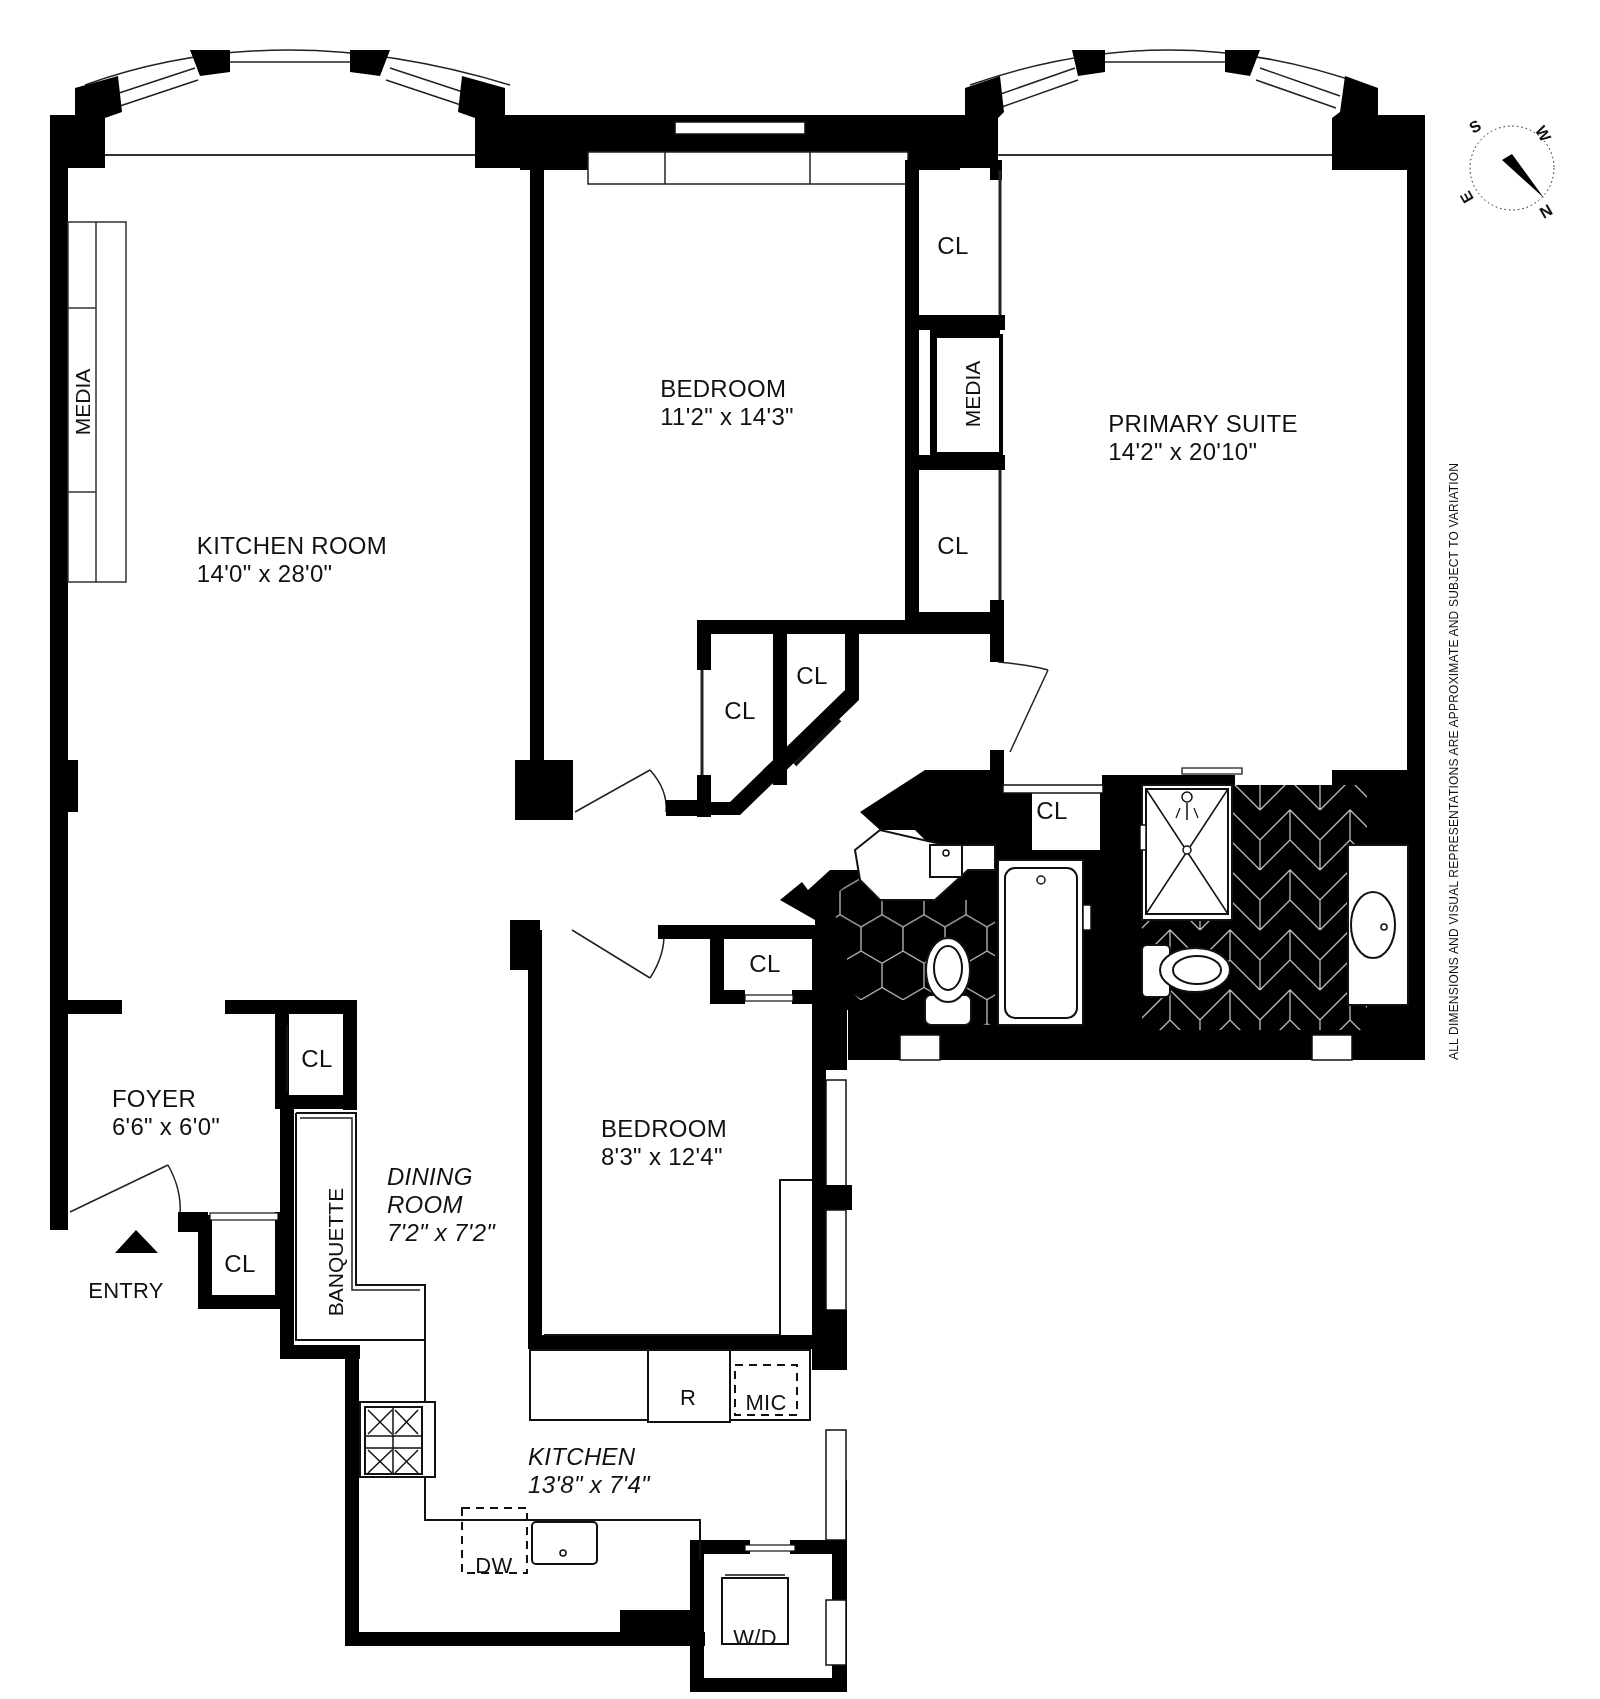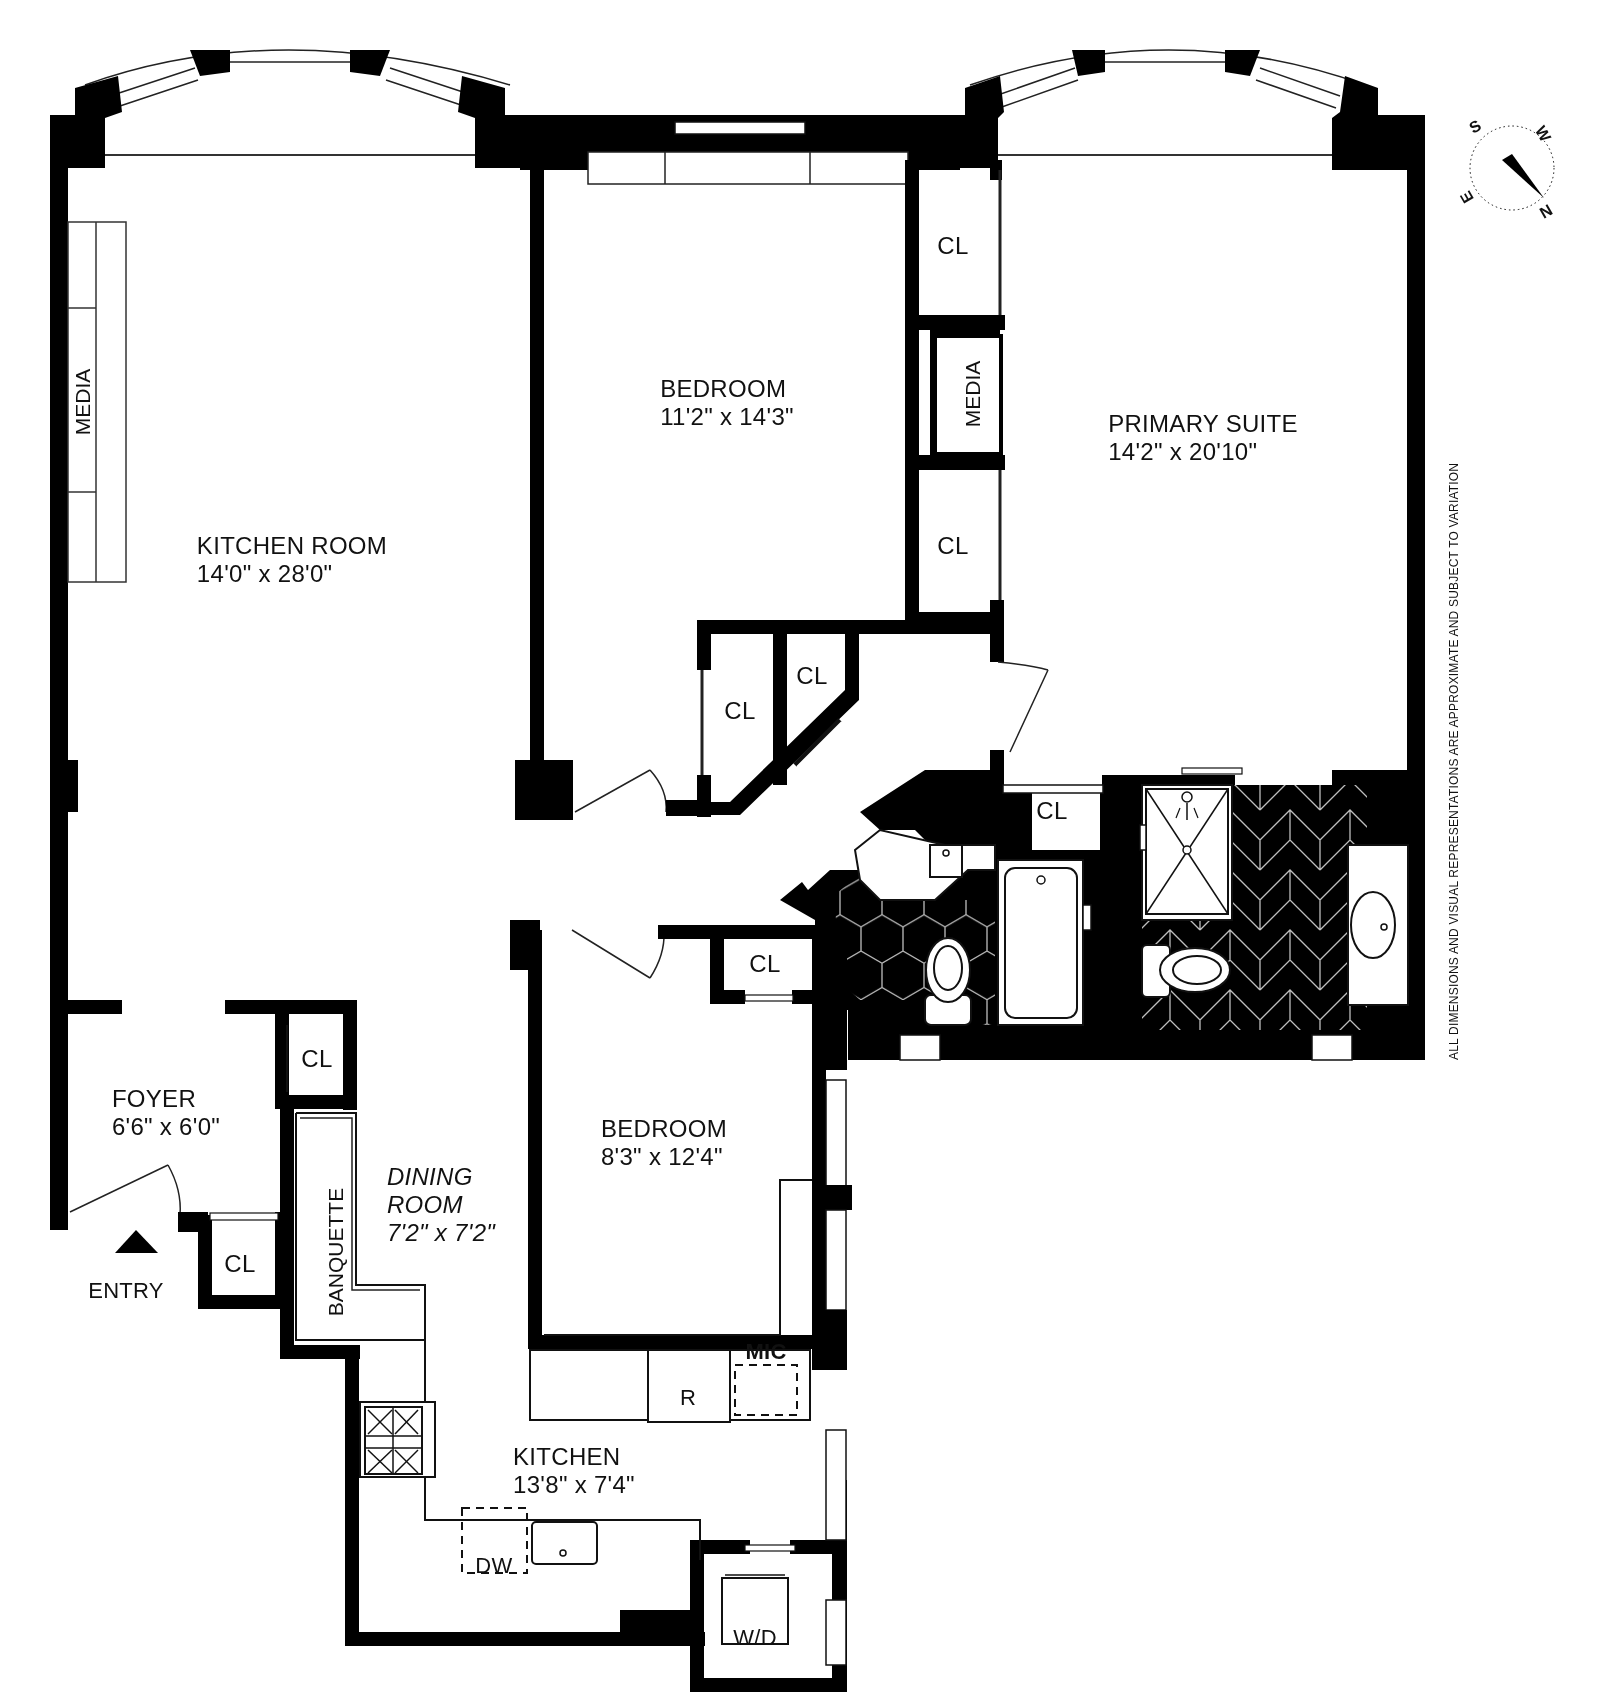--- a/index.html
+++ b/index.html
@@ -250,39 +250,39 @@
   <div>DINING</div>
   <div>ROOM</div>
   <div>7'2" x 7'2"</div>
 </div>
 
 <div class="lbl" style="left:664px; top:1115px;">
   <div>BEDROOM</div>
   <div>8'3" x 12'4"</div>
 </div>
 
-<div class="lbl" style="left:574px; top:1443px;">
+<div class="lbl" style="left:589px; top:1443px;font-style:italic;">
   <div>KITCHEN</div>
   <div>13'8" x 7'4"</div>
 </div>
 
 <div class="lbl" style="left:953px; top:232px;">CL</div>
 <div class="lbl" style="left:953px; top:532px;">CL</div>
 <div class="lbl" style="left:812px; top:662px;">CL</div>
 <div class="lbl" style="left:740px; top:697px;">CL</div>
 <div class="lbl" style="left:1052px; top:797px;">CL</div>
 <div class="lbl" style="left:765px; top:950px;">CL</div>
 <div class="lbl" style="left:317px; top:1045px;">CL</div>
 <div class="lbl" style="left:240px; top:1250px;">CL</div>
 
 <div class="vert" style="left:50px; top:390px; transform:rotate(-90deg);">MEDIA</div>
 <div class="vert" style="left:940px; top:382px; transform:rotate(-90deg);">MEDIA</div>
 <div class="vert" style="left:272px; top:1240px; transform:rotate(-90deg);">BANQUETTE</div>
 <div class="lbl small" style="left:688px; top:1372px;">R</div>
-<div class="lbl small" style="left:766px; top:1326px;font-weight:bold;">MIC</div>
+<div class="lbl small" style="left:766px; top:1377px;">MIC</div>
 <div class="lbl small" style="left:494px; top:1540px;">DW</div>
 <div class="lbl small" style="left:755px; top:1612px;">W/D</div>
 
 <div class="lbl small" style="left:126px; top:1265px;">ENTRY</div>
 
 <div class="compass-letter" style="left:1470px; top:118px; transform:rotate(-30deg);">S</div>
 <div class="compass-letter" style="left:1535px; top:125px; transform:rotate(60deg);">W</div>
 <div class="compass-letter" style="left:1540px; top:202px; transform:rotate(150deg);">N</div>
 <div class="compass-letter" style="left:1462px; top:188px; transform:rotate(-120deg);">E</div>
 

